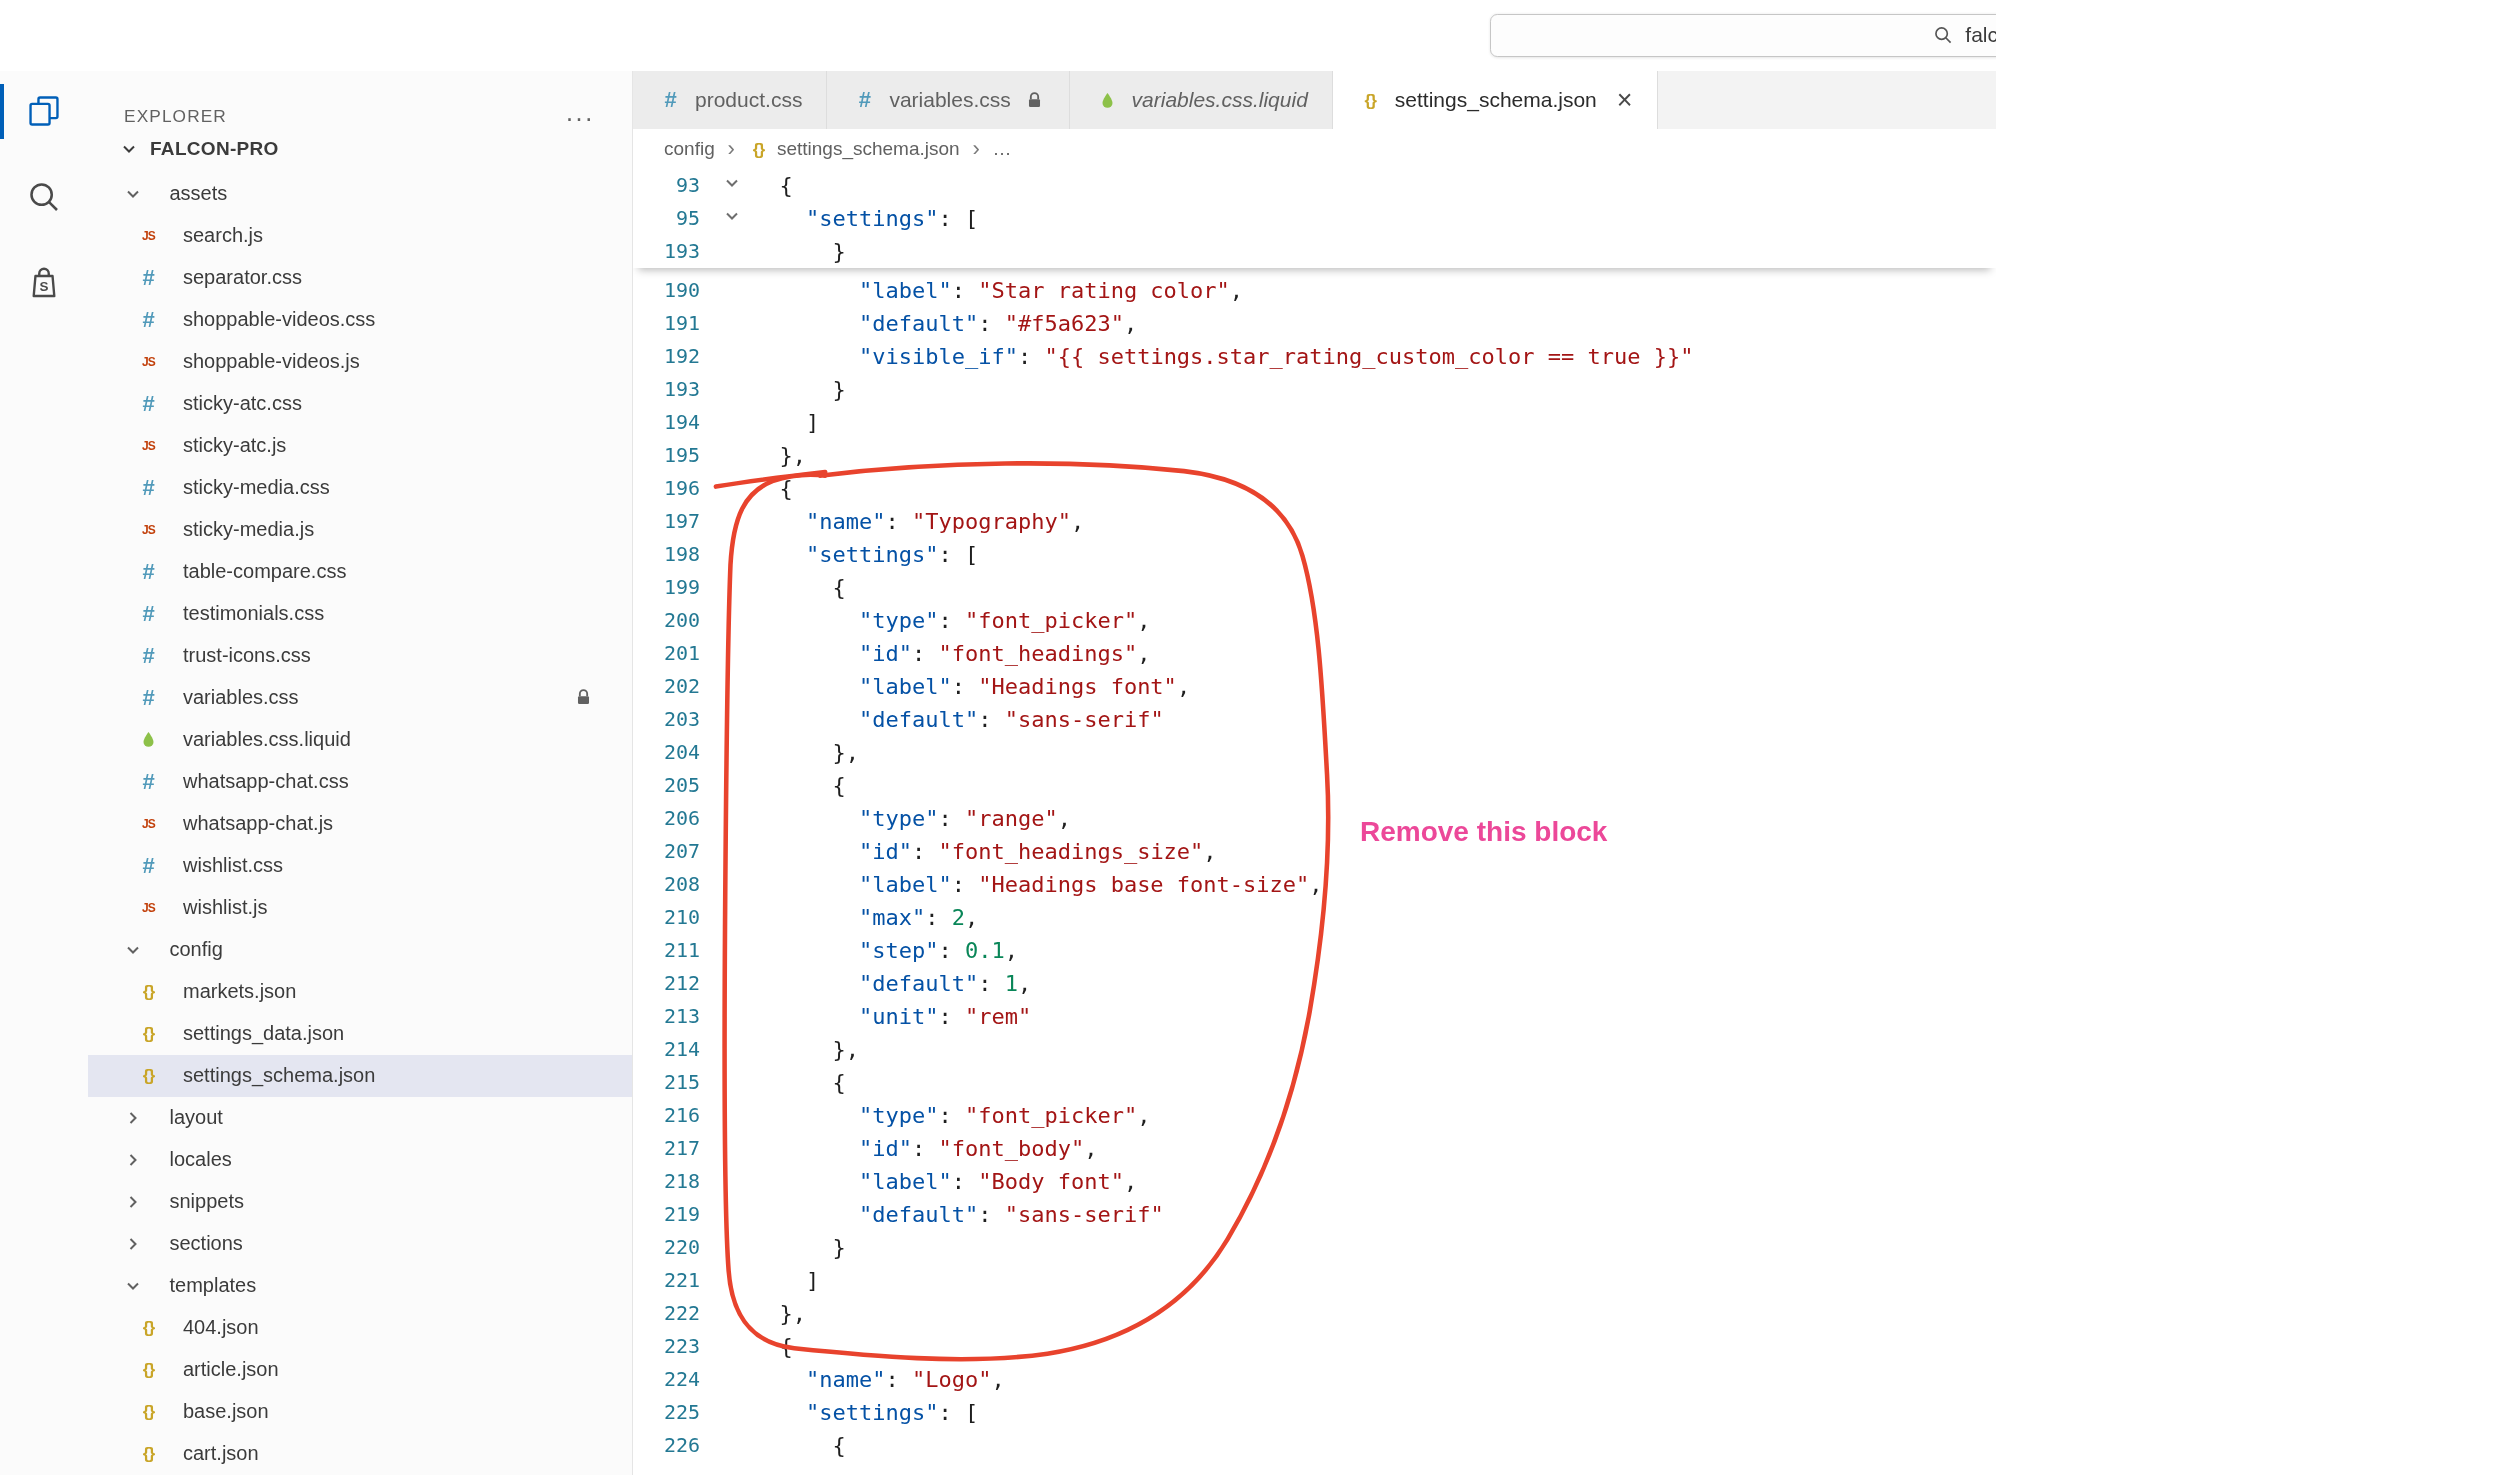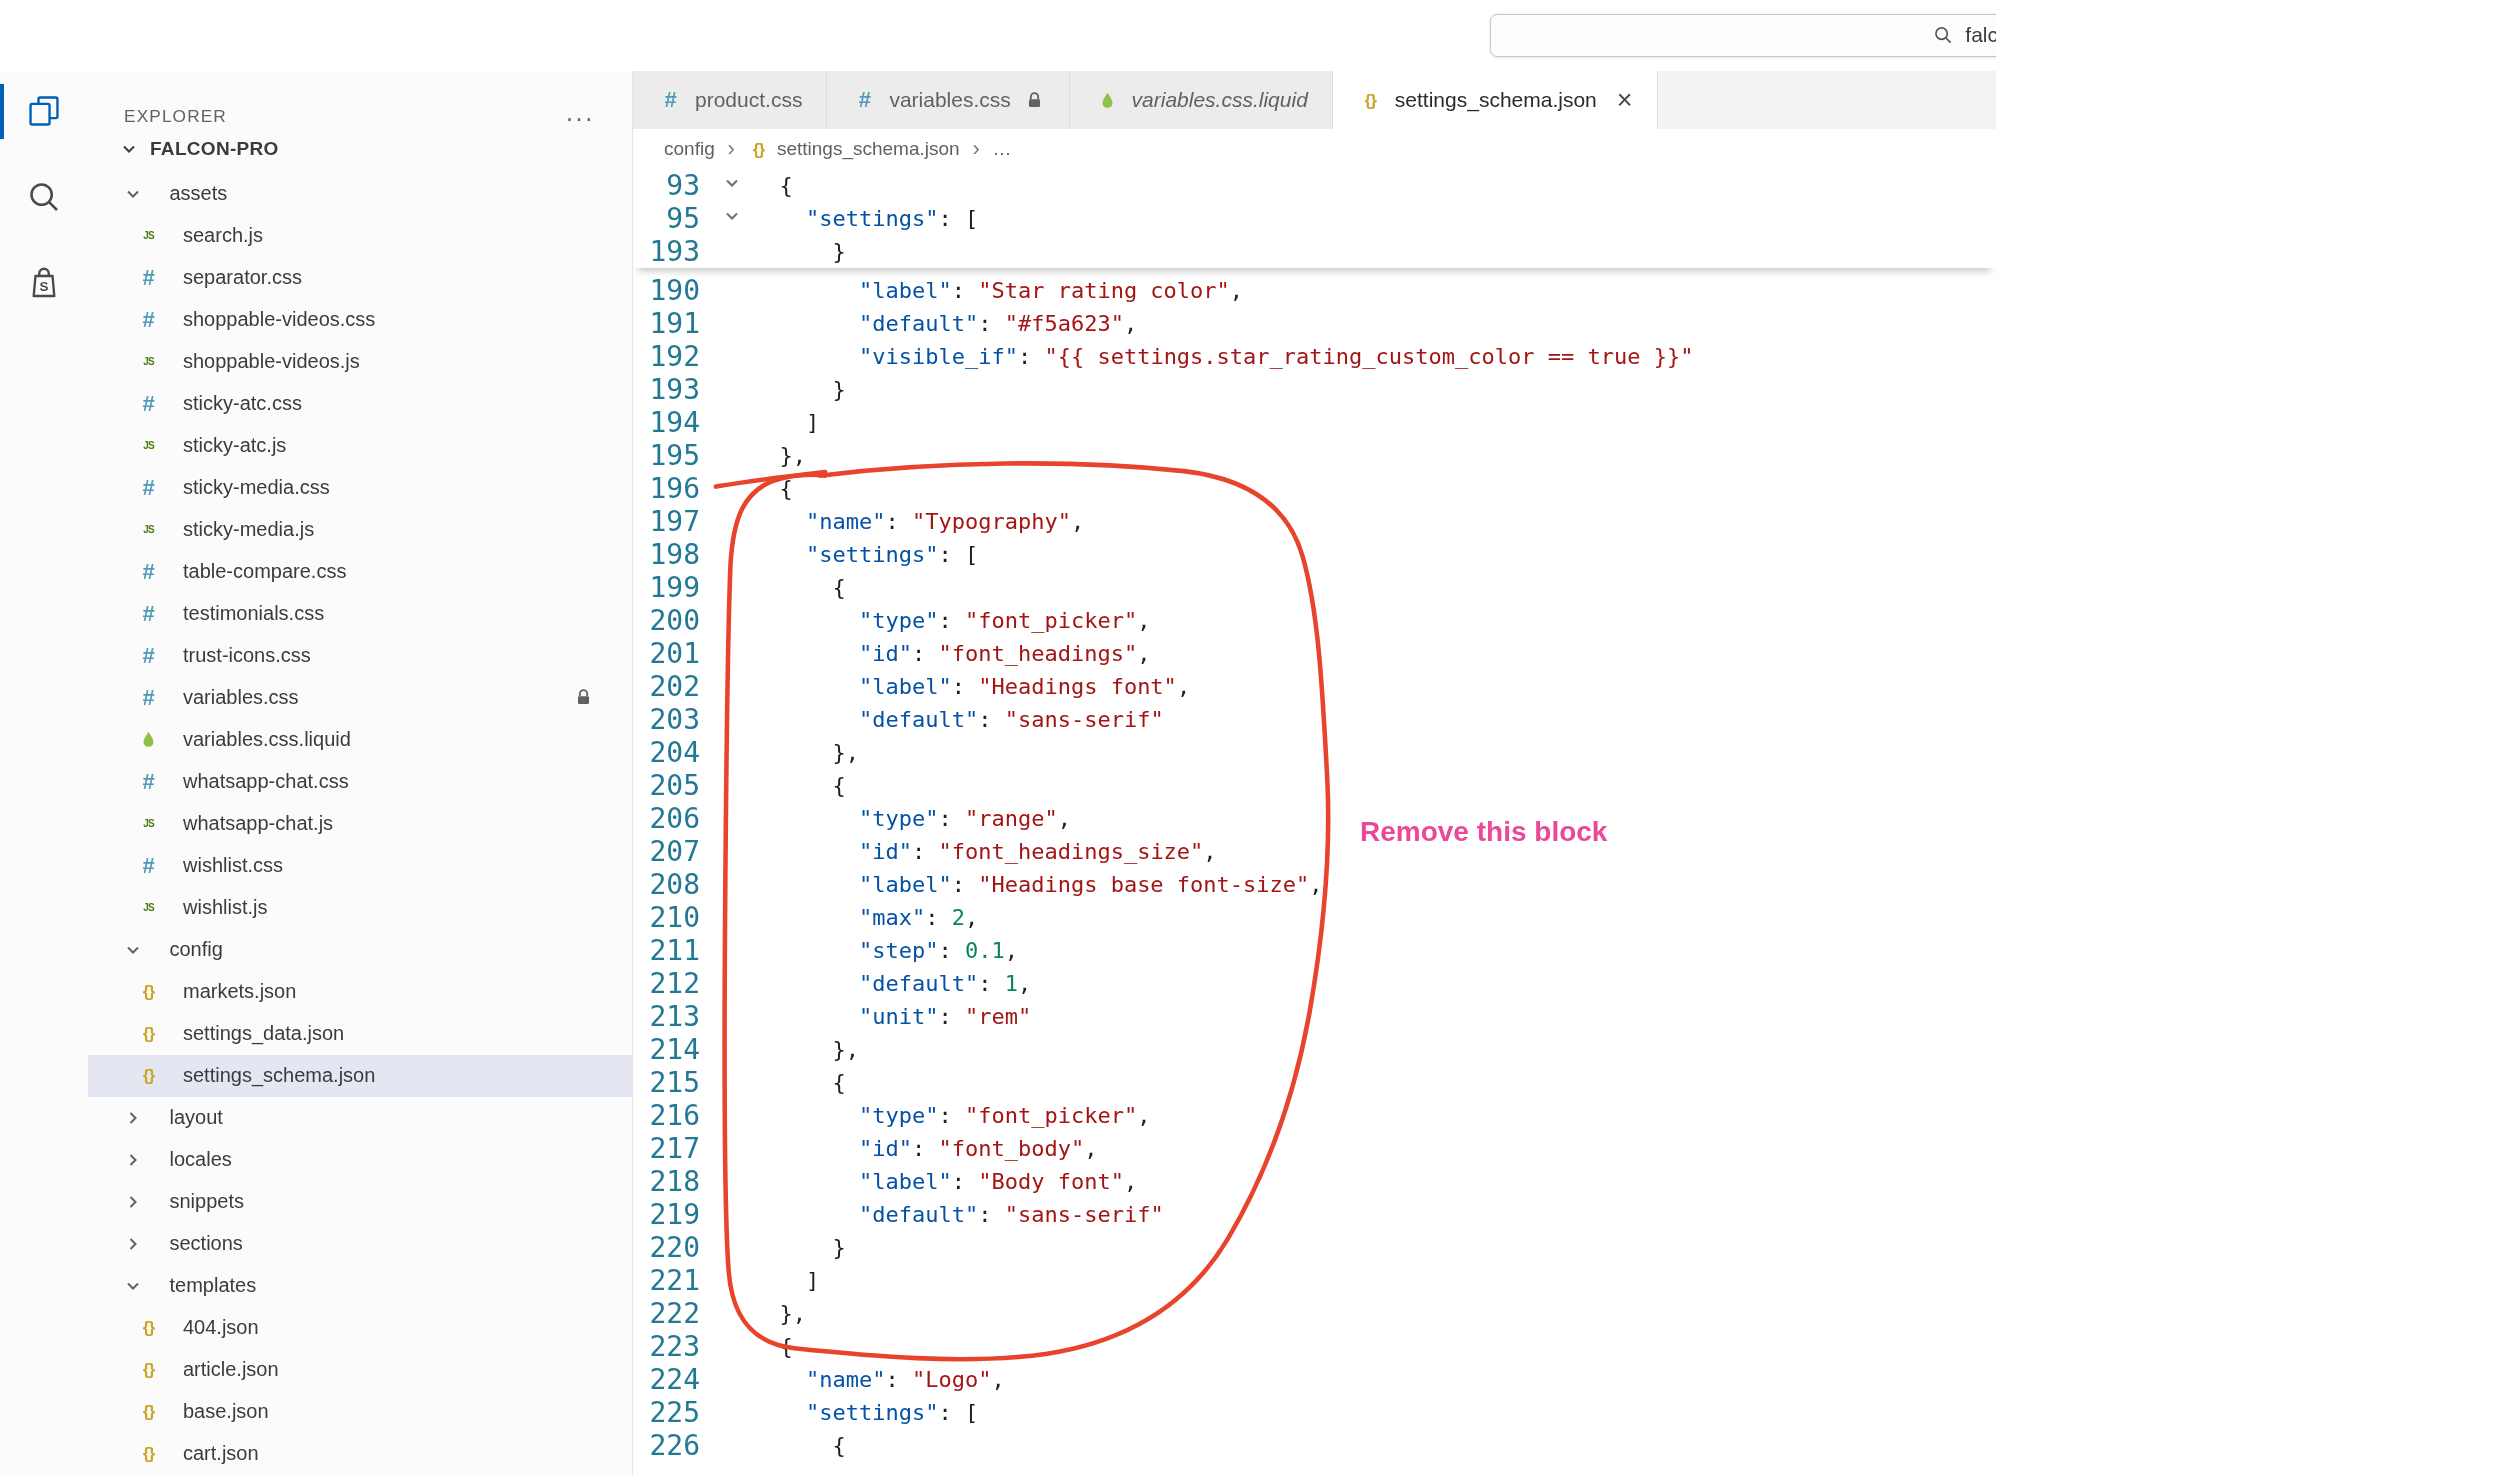--- a/index.html
+++ b/index.html
@@ -34,21 +34,21 @@
     font-weight:700;font-size:19px;letter-spacing:0.3px}
   .tree{flex:1;overflow:hidden;padding-top:1.8px}
   .trow{height:42px;display:flex;align-items:center;cursor:pointer;font-size:20px}
   .trow.sel{background:#e4e6f1}
   .trow.d0{padding-left:35px}
   .trow.d1{padding-left:47px}
   .twist{width:25.5px;display:flex;align-items:center}
   .fname{margin-left:21px;white-space:nowrap}
   .fi{width:27px;flex:0 0 27px;display:flex;justify-content:center;align-items:center;
     font-weight:700;font-family:"Liberation Sans",sans-serif}
-  .fi-js{color:#4d7c0f;font-size:10px;letter-spacing:-0.9px}
+  .fi-js{color:#c2410c;font-size:12px;letter-spacing:-0.9px}
   .fi-css{color:#519aba;font-size:22px}
   .fi-json{color:#c9a528;font-size:17.3px;letter-spacing:-0.9px}
   .rowlock{margin-left:auto;margin-right:38px;display:flex}
 
   
   .editor{flex:1;display:flex;flex-direction:column;min-width:0;background:#fff}
   .tabbar{flex:0 0 58px;background:#f3f3f3;display:flex;align-items:stretch}
   .tab{display:flex;align-items:center;gap:11px;padding:0 24px;font-size:21px;
     color:#616161;background:#ececec;border-right:0.9px solid #dddddd;cursor:pointer;white-space:nowrap}
   .tab.active{background:#ffffff;color:#2b2b2b}
@@ -59,21 +59,21 @@
     padding-left:31px;gap:11px;font-size:19px;color:#616161}
   .bsep{font-size:22px;color:#7a7a7a;margin:0 1.8px}
   .bitem{display:flex;align-items:center;gap:7.3px;cursor:pointer}
   .bitem .fi{width:22px;flex:0 0 22px}
 
   
   .codearea{position:relative;flex:1;background:#fff;overflow:hidden;
     font-family:"DejaVu Sans Mono","Liberation Mono",monospace;font-size:22px;color:#000}
   .sticky{background:#fff;box-shadow:0 6.4px 8.2px -4.6px rgba(0,0,0,.28);position:relative;z-index:3;margin-bottom:5.5px}
   .cl{height:33px;line-height:33px;display:flex;white-space:pre}
-  .ln{flex:0 0 67px;width:67px;text-align:right;color:#237893;font-size:28px}
+  .ln{flex:0 0 67px;width:67px;text-align:right;color:#237893;font-size:20px}
   .foldc{flex:0 0 53px;width:53px;display:flex;align-items:center;padding-left:22px}
   .ct{white-space:pre}
   .tp{color:#1f1f1f}
   .tk{color:#0451a5}
   .ts{color:#a31515}
   .tn{color:#098658}
 
   
   .anno{position:absolute;inset:0;width:2512px;height:1476px;pointer-events:none;z-index:40}
   .anno path{fill:none;stroke:#e8432d;stroke-width:5;stroke-linecap:round}

